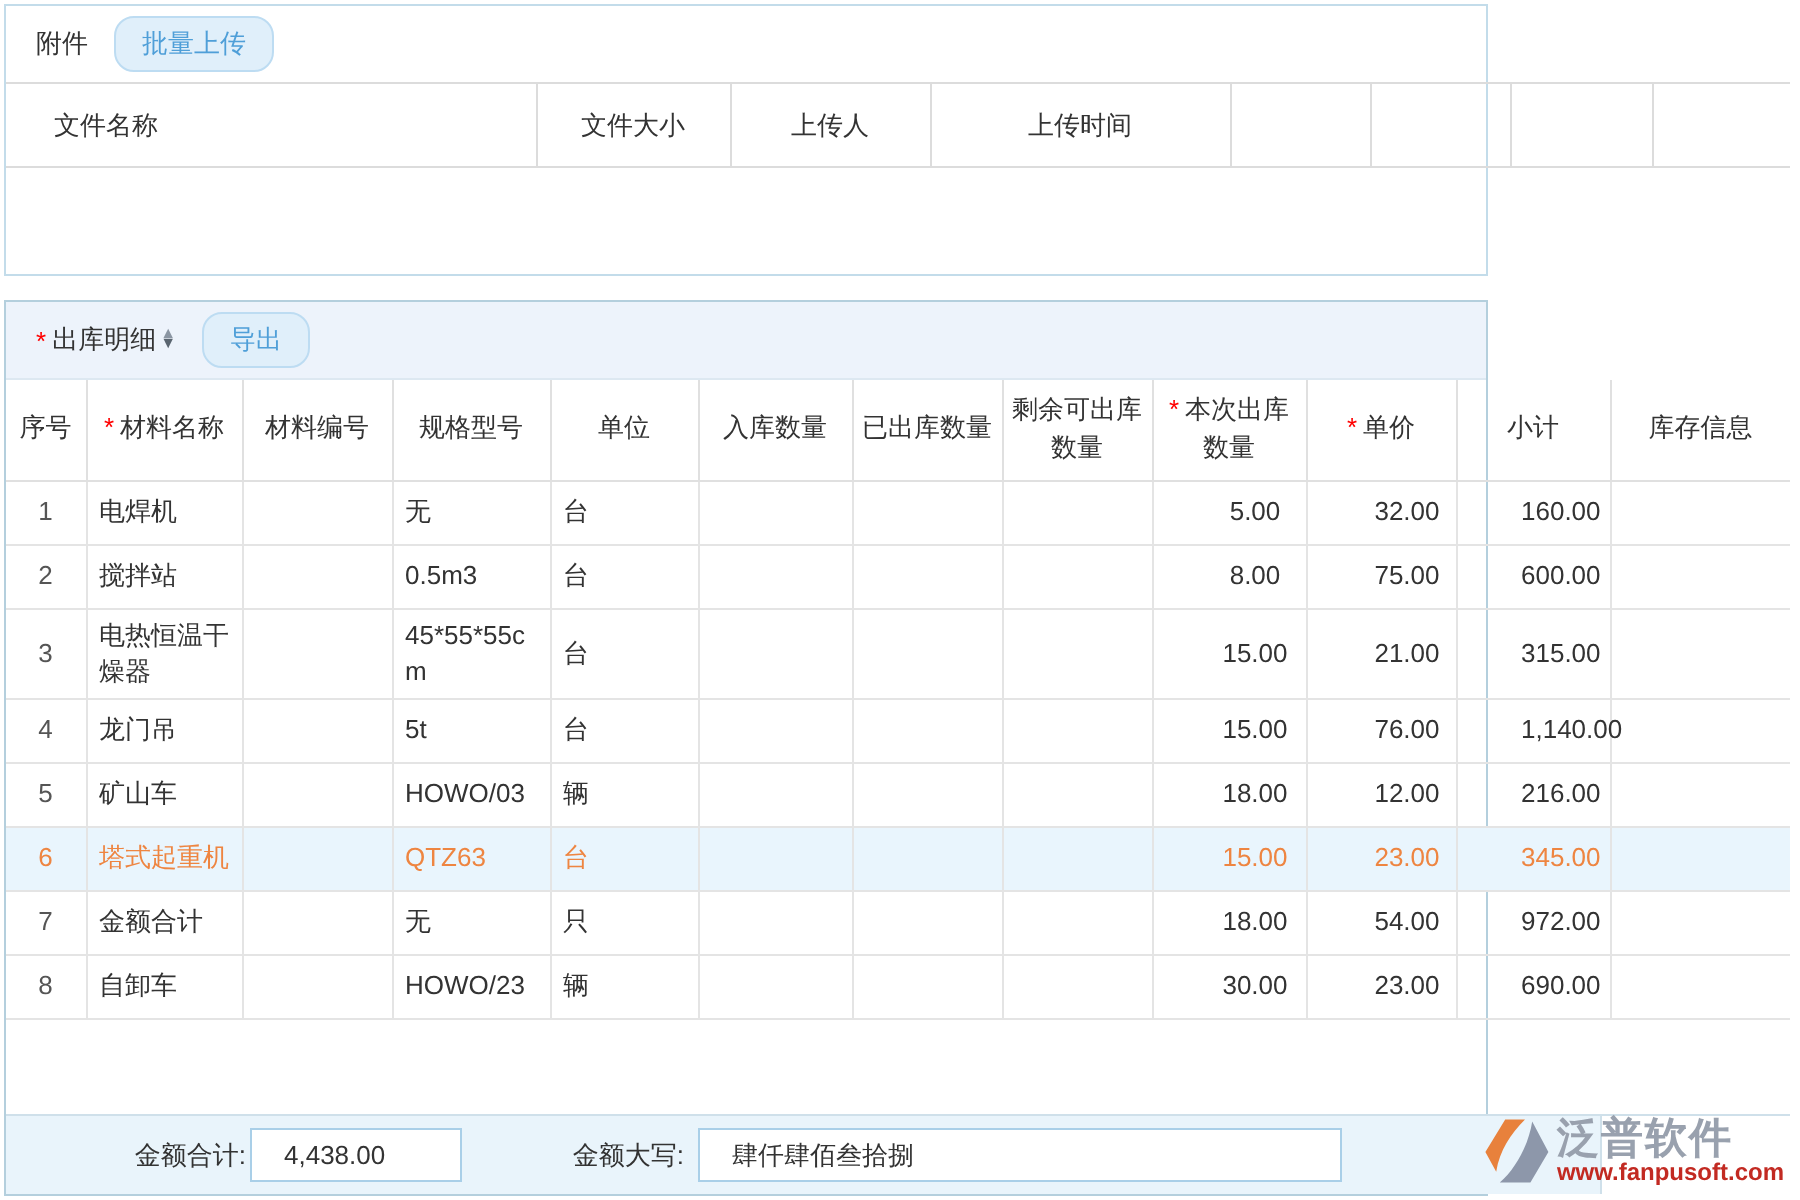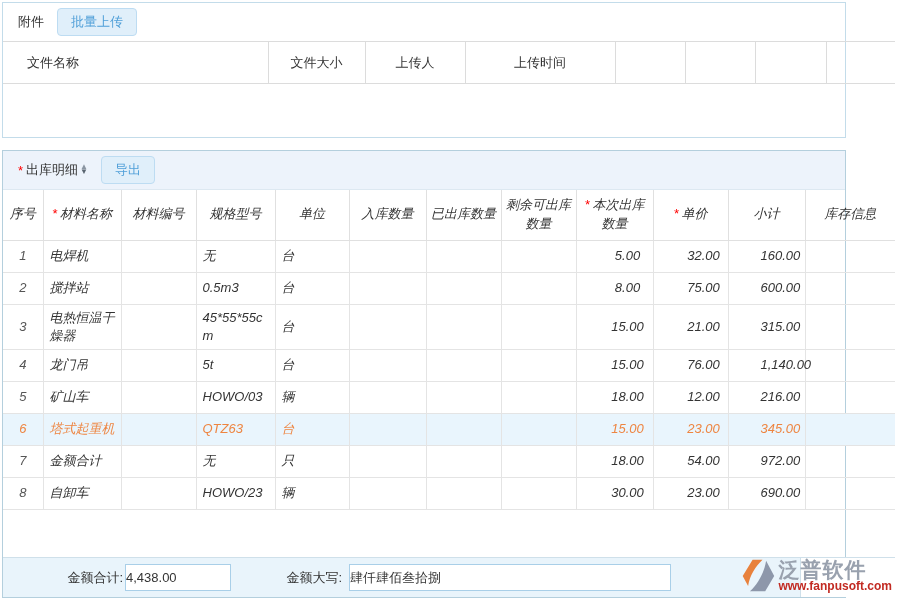--- a/index.html
+++ b/index.html
@@ -1,64 +1,64 @@
 <!DOCTYPE html>
 <html><head>
 <meta charset="utf-8">
 <style>
   * { margin:0; padding:0; box-sizing:border-box; }
   html,body { width:900px; height:600px; background:#fff;
     font-family:"Liberation Sans","DejaVu Sans",sans-serif; font-size:13px; color:#333; }
   .page { position:relative; width:900px; height:600px; background:#fff; overflow:hidden; }
 
-  .panel { position:absolute; left:2px; width:844px; background:#fff; border:1px solid #c3dcea; }
+  .panel { position:absolute; left:2px; width:742px; background:#fff; border:1px solid #c3dcea; }
   .attach-panel { top:2px; height:136px; }
   .main-panel  { top:150px; height:448px; border-color:#b4cfdd; }
 
   
   .bar { display:flex; align-items:center; padding-left:15px; }
   .attach-bar { height:38px; }
   .main-bar { height:39px; background:#edf3fb; border-bottom:1px solid #dde8f1; }
   .bar-label { color:#333; }
   .btn { margin-left:13px; background:#e0effa; border:1px solid #bddcf2; color:#4f9fd8;
-    border-radius:4px; font-size:13px; padding:4px 13px; cursor:pointer;
+    border-radius:10px; font-size:13px; padding:4px 13px; cursor:pointer;
     font-family:"Liberation Sans","DejaVu Sans",sans-serif; }
   .req { color:#f00; margin-right:3px; }
   .spinner { display:inline-flex; flex-direction:column; margin-left:2px; line-height:.62;
     font-size:8px; color:#5a6570; cursor:pointer; }
   .spinner .up { color:#8a95a2; }
 
   
   .attach-table { width:892px; border-collapse:collapse; table-layout:fixed;font-family:Liberation Mono, monospace; }
   .attach-table th { height:42px; border:1px solid #dcdcdc; border-left-width:0; font-weight:normal;
     color:#333; text-align:center; }
   .attach-table th:first-child { text-align:left; padding-left:24px; }
   .attach-table th:last-child { border-right-width:0; }
 
   
-  .grid { width:892px; border-collapse:collapse; table-layout:fixed;font-style:italic; }
+  .grid { width:892px; border-collapse:collapse; table-layout:fixed; }
   .grid th { height:50px; border:1px solid #e0e0e0; border-top-width:0; border-left-width:0;
     font-weight:normal; color:#333; text-align:center; padding:4px 3px; line-height:1.45; }
   .grid td { height:32px; border:1px solid #e4e4e4; border-left-width:0; padding:4px 6px;
     line-height:1.4; color:#333; }
   .grid th:first-child, .grid td:first-child { border-left-width:0; }
   .grid th:last-child, .grid td:last-child { border-right-width:0; }
   .grid .ac { text-align:center;padding-left:32px; }
   .grid .al { text-align:left; }
   .grid td.seq { color:#555; text-align:center; }
   .grid td.brk { word-break:break-all; }
   tr.selected td { background:#e9f5fd; color:#ee8541 !important; }
   tr.selected td.seq { color:#ee8541; }
 
   
   .summary { position:absolute; left:0; bottom:0; width:892px; height:40px; background:#e9f4fb;
     border-top:1px solid #cfe0ea; display:flex; align-items:center; }
   .f-label { width:122px; text-align:right; padding-right:2px; color:#333; }
   .f-input { height:27px; background:#fff; border:1px solid #a9cfe8; line-height:25px;
-    padding-left:0; color:#333; }
+    padding-left:16px; color:#333; }
   .f-total { width:106px; }
   .f-label2 { margin-left:55px; width:63px; text-align:right; padding-right:7px; }
   .f-words { width:322px; }
   .f-white { position:absolute; right:0; top:0; bottom:0; width:95px; background:#fff;
     border-left:1px solid #cfe0ea; }
   
   .brand-box { position:absolute; right:3px; bottom:3px; display:flex; align-items:center; }
   .brand-text { margin-left:2px; }
   .brand-name { font-size:21px; letter-spacing:1px; color:#99a1ae; font-weight:bold; line-height:1; }
   .brand-url { font-size:12px; color:#c22a22; line-height:1.1; font-weight:bold; }

